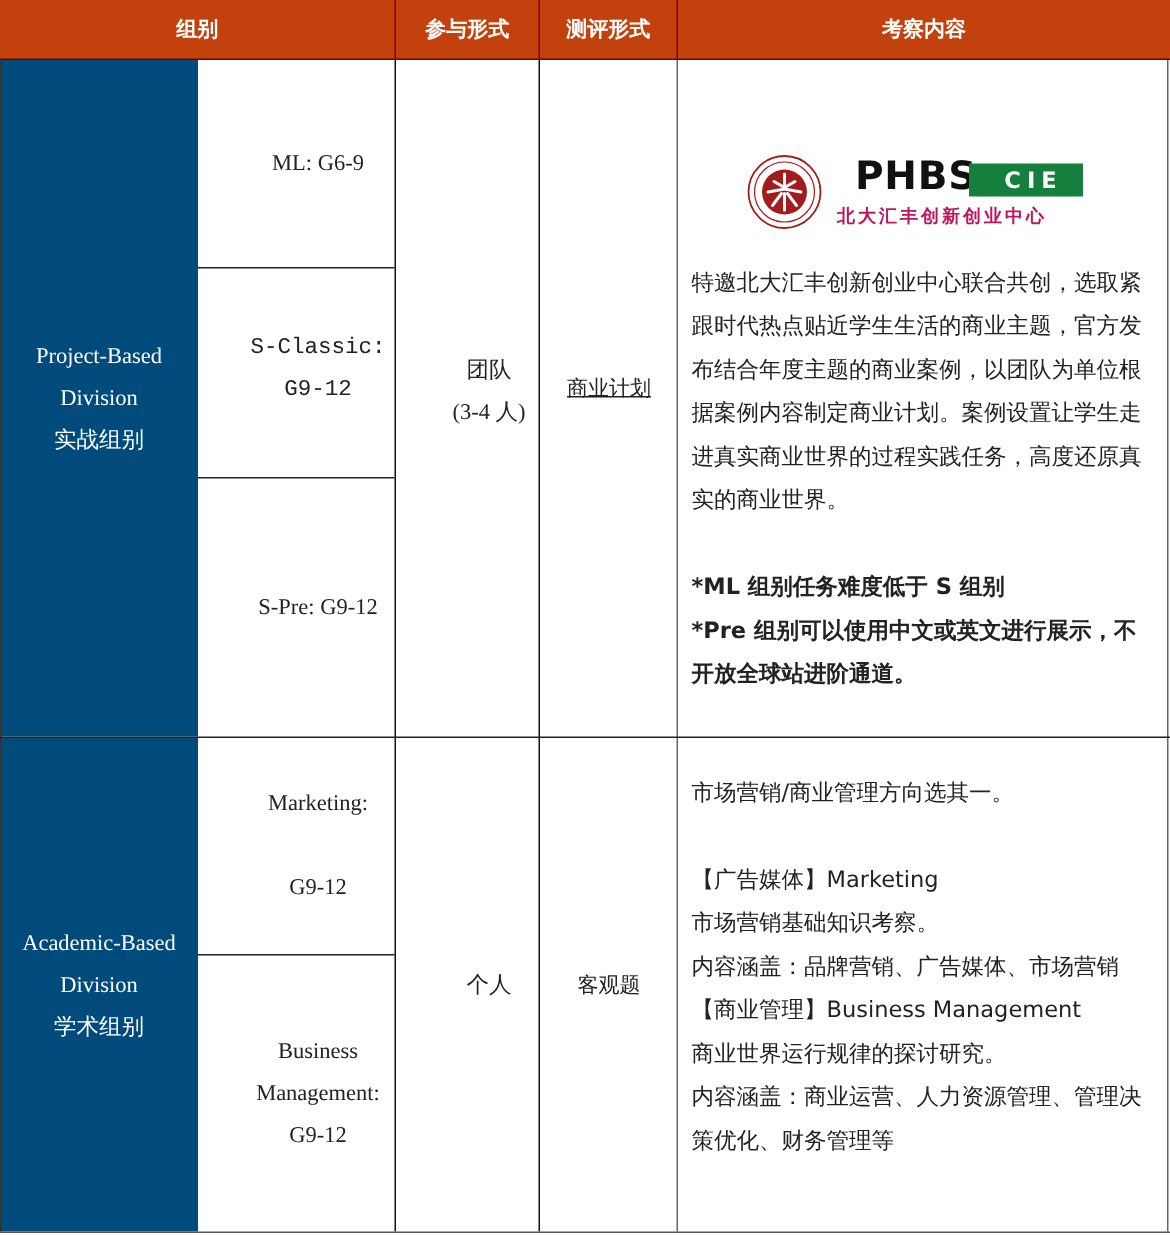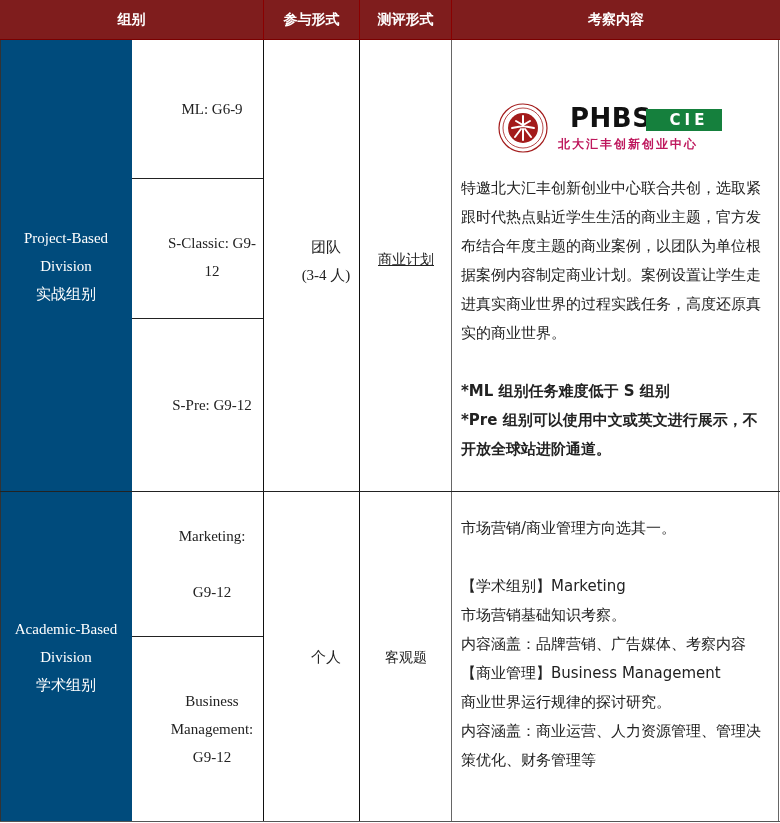--- a/index.html
+++ b/index.html
@@ -1,19 +1,19 @@
 <!DOCTYPE html>
 <html><head>
 <meta charset="utf-8">
 <style>
   html, body { margin: 0; padding: 0; background: #ffffff; }
   body { width: 780px; height: 823px; position: relative; overflow: hidden;
          font-family: "Liberation Serif", "DejaVu Serif", serif; color: #222; }
   .tbl { position: absolute; left: 0; top: 0; width: 780px; height: 823px; }
-  .hdr { position: absolute; top: 0; height: 40px; background: #7f1d1d;
+  .hdr { position: absolute; top: 0; height: 40px; background: #c2410c;
          color: #fff; font-family: "DejaVu Sans", sans-serif; font-weight: bold;
          font-size: 14px; display: flex; align-items: center; justify-content: center;
          border-bottom: 1px solid #7a0000; box-sizing: border-box; }
   .hdr.sep { border-right: 1px solid #8a0000; }
   .cell { position: absolute; box-sizing: border-box; display: flex; align-items: center;
           justify-content: center; text-align: center; font-size: 15px; line-height: 28px; }
   .blue { background: #004b7c; color: #ffffff; flex-direction: column; }
   .blue span { display: block; }
   .vline { position: absolute; background: #111; width: 1px; }
   .hline { position: absolute; background: #222; height: 1px; }
@@ -53,21 +53,21 @@
 
   <div class="cell blue" style="left:0;top:492px;width:132px;height:329px;">
     <span>Academic-Based</span>
     <span>Division</span>
     <span>学术组别</span>
   </div>
 
   <div class="cell sub" style="left:133px;top:40px;width:130px;height:138px;">
     <span>ML: G6-9</span>
   </div>
-  <div class="cell sub" style="left:133px;top:190px;width:130px;height:139px;">
+  <div class="cell sub" style="left:133px;top:179px;width:130px;height:139px;font-family:Liberation Mono, monospace;">
     <span style="margin-top:-6px">S-Classic: G9-12</span>
   </div>
   <div class="cell sub" style="left:133px;top:319px;width:130px;height:172px;">
     <span>S-Pre: G9-12</span>
   </div>
 
   <div class="cell sub" style="left:133px;top:492px;width:130px;height:144px;gap:28px;">
     <span>Marketing:</span>
     <span>G9-12</span>
   </div>
@@ -107,23 +107,23 @@
   <div class="content" style="top:174px;">
     <p>特邀北大汇丰创新创业中心联合共创，选取紧跟时代热点贴近学生生活的商业主题，官方发布结合年度主题的商业案例，以团队为单位根据案例内容制定商业计划。案例设置让学生走进真实商业世界的过程实践任务，高度还原真实的商业世界。</p>
     <div class="gap"></div>
     <p class="bold">*ML 组别任务难度低于 S 组别</p>
     <p class="bold">*Pre 组别可以使用中文或英文进行展示，不开放全球站进阶通道。</p>
   </div>
 
   <div class="content" style="top:514px;">
     <p>市场营销/商业管理方向选其一。</p>
     <div class="gap"></div>
-    <p>【学术组别】Marketing</p>
+    <p>【广告媒体】Marketing</p>
     <p>市场营销基础知识考察。</p>
-    <p>内容涵盖：品牌营销、广告媒体、考察内容</p>
+    <p>内容涵盖：品牌营销、广告媒体、市场营销</p>
     <p>【商业管理】Business Management</p>
     <p>商业世界运行规律的探讨研究。</p>
     <p>内容涵盖：商业运营、人力资源管理、管理决策优化、财务管理等</p>
   </div>
 
   <div class="vline" style="left:263px;top:40px;height:781px;"></div>
   <div class="vline" style="left:359px;top:40px;height:781px;"></div>
   <div class="vline" style="left:451px;top:40px;height:781px;background:#666;"></div>
   <div class="vline" style="left:778px;top:40px;height:781px;background:#666;"></div>
   <div class="vline" style="left:0px;top:40px;height:781px;background:#333;"></div>

